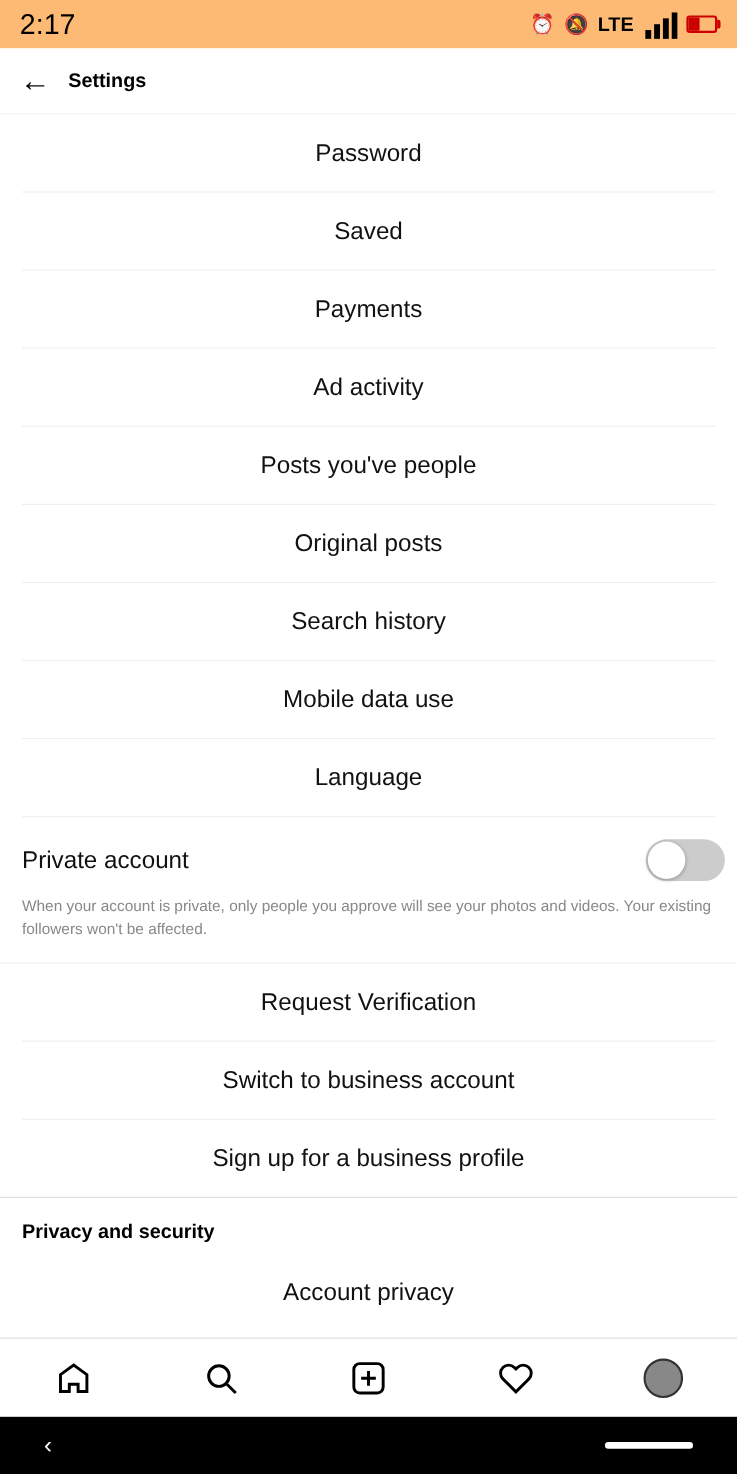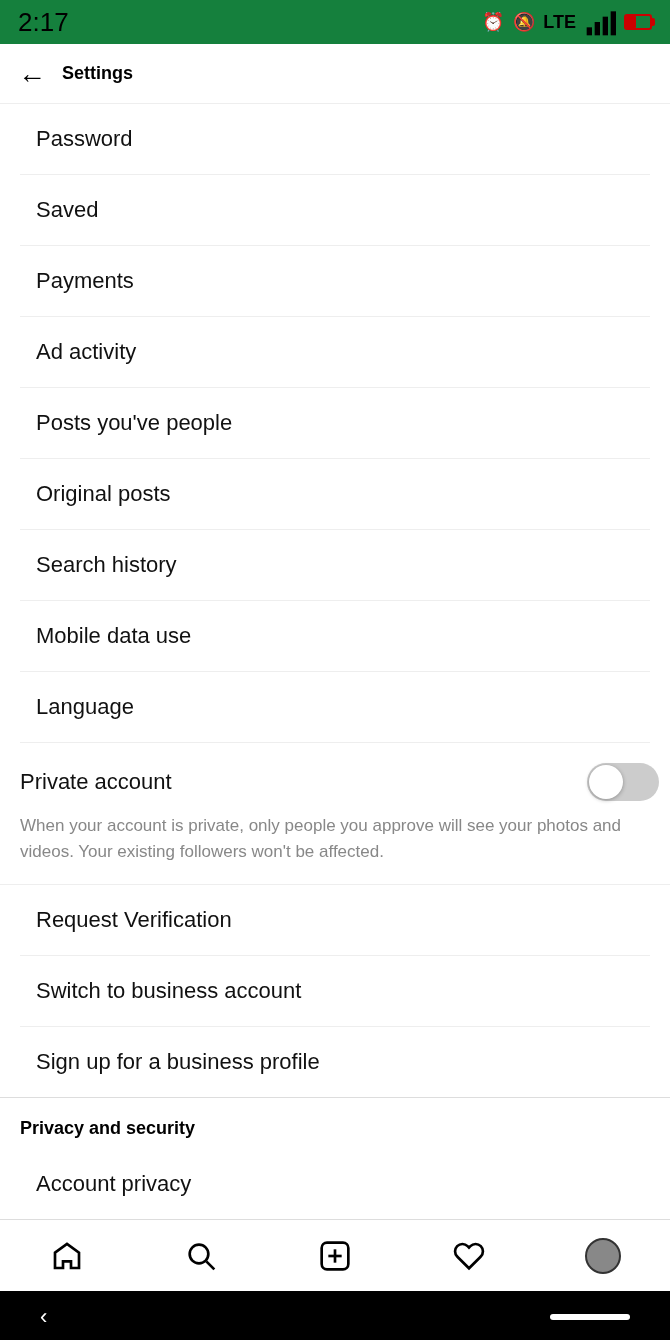--- a/index.html
+++ b/index.html
@@ -8,21 +8,21 @@
       width: 670px;
       min-height: 1340px;
       font-family: -apple-system, BlinkMacSystemFont, 'Helvetica Neue', Arial, sans-serif;
       background: #fff;
       display: flex;
       flex-direction: column;
     }
 
     
     .status-bar {
-      background: #15803d;
+      background: #fdba74;
       display: flex;
       justify-content: space-between;
       align-items: center;
       padding: 8px 18px 8px 18px;
       height: 44px;
     }
     .status-time {
       font-size: 26px;
       font-weight: 500;
       color: #000;
@@ -91,21 +91,21 @@
     
     .settings-list {
       flex: 1;
       overflow-y: auto;
       background: #fff;
     }
 
     .settings-item {
       display: flex;
       align-items: center;
-      justify-content: flex-start;
+      justify-content: center;
       padding: 22px 36px;
       cursor: pointer;
       border-bottom: none;
     }
 
     .settings-item-label {
       font-size: 22px;
       color: #111;
       font-weight: 400;
     }
@@ -126,21 +126,21 @@
       align-items: center;
       justify-content: space-between;
     }
     .private-account-label {
       font-size: 22px;
       color: #111;
     }
 
     .private-account-desc {
       padding: 0 20px 20px 20px;
-      font-size: 17px;
+      font-size: 14px;
       color: #888;
       line-height: 1.5;
       border-bottom: 1px solid #eee;
     }
 
     
     .toggle {
       width: 72px;
       height: 38px;
       background: #ccc;

